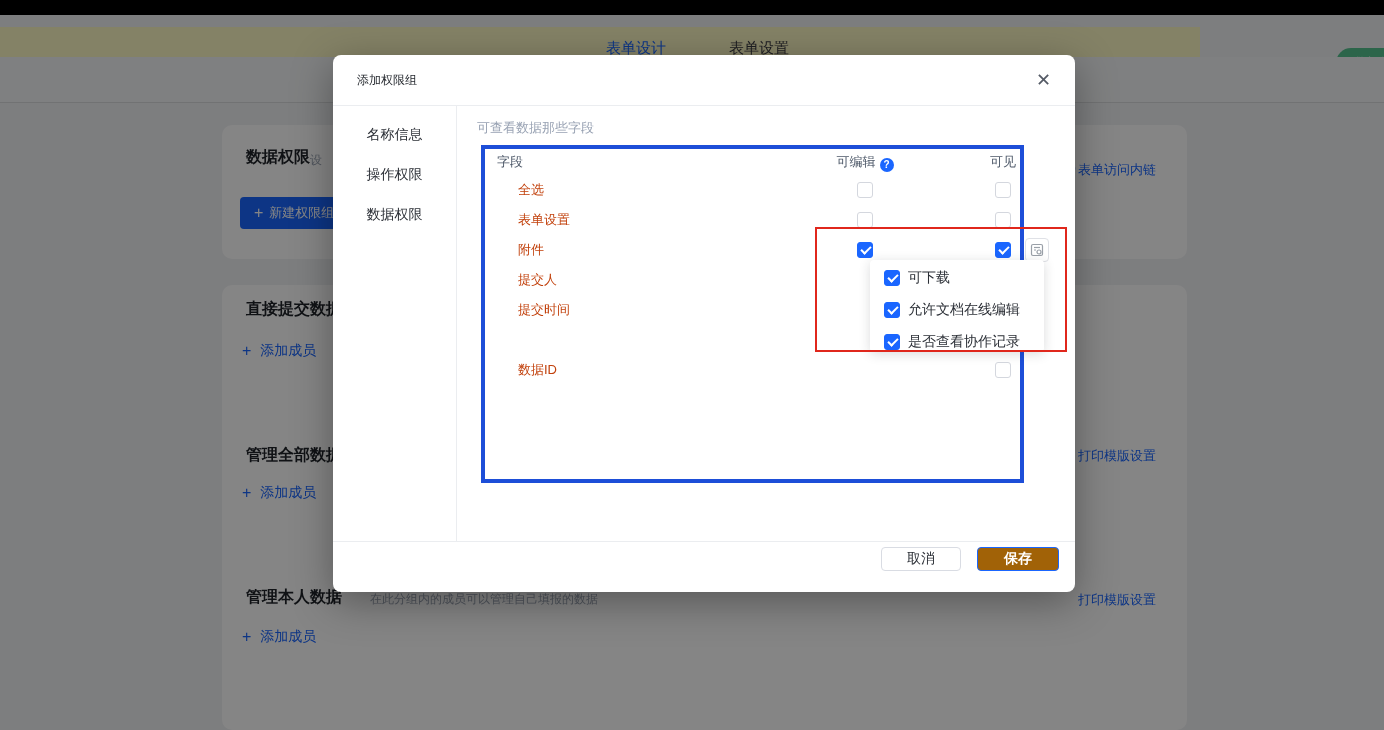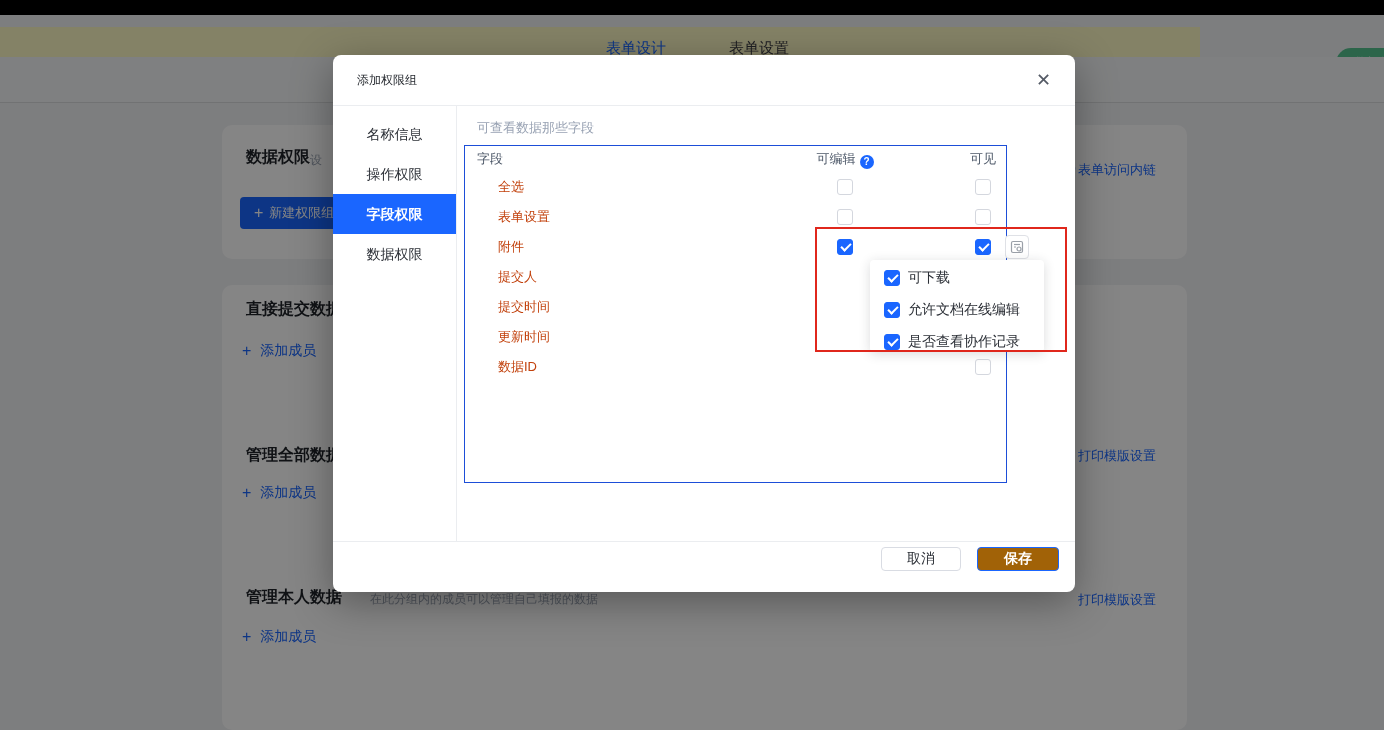--- a/index.html
+++ b/index.html
@@ -36,21 +36,21 @@
   .modal { position:absolute; left:333px; top:55px; width:742px; height:537px; background:#fff;
            border-radius:8px; box-shadow:0 10px 40px rgba(0,0,0,.35); z-index:20; }
   .m-title { position:absolute; left:24px; top:0; height:50px; line-height:50px; font-size:12px; color:#1f2329; }
   .m-close { position:absolute; right:20px; top:0; height:50px; line-height:50px; font-size:18px; color:#555b66; cursor:pointer; padding:0 4px; }
   .m-head-divider { position:absolute; left:0; right:0; top:50px; border-top:1px solid #ebedf0; }
   .m-sidebar { position:absolute; left:0; top:51px; width:124px; height:435px; border-right:1px solid #ebedf0; padding-top:8px; }
   .m-side-item { height:40px; line-height:40px; text-align:center; font-size:14px; color:#2b2f36; cursor:pointer; }
   .m-side-item.active { background:#1a66ff; color:#fff; font-weight:bold; }
   .m-panel-title { position:absolute; left:144px; top:63px; font-size:13px; line-height:20px; color:#98a2b3; }
 
-  .m-table { position:absolute; left:131px; top:90px; width:543px; height:338px; border:1px solid #1d4ed8; }
+  .m-table { position:absolute; left:148px; top:90px; width:543px; height:338px; border:4px solid #1d4ed8; }
   .th { position:absolute; top:0; height:26px; line-height:26px; font-size:13px; color:#4e5969; }
   .th-field { left:12px; }
   .th-edit { left:340px; width:80px; text-align:center; }
   .th-vis { left:478px; width:80px; text-align:center; }
   .help-icon { display:inline-block; width:14px; height:14px; border-radius:50%; background:#1a66ff; color:#fff;
                font-size:10px; font-weight:bold; line-height:14px; text-align:center; vertical-align:-2px; margin-left:4px; cursor:pointer; }
   .t-row { position:absolute; left:0; right:0; height:30px; }
   .r0{top:26px}.r1{top:56px}.r2{top:86px}.r3{top:116px}.r4{top:146px}.r5{top:176px}.r6{top:206px}
   .t-label { position:absolute; left:12px; line-height:30px; font-size:13px; color:#c2410c;margin-left:21px; }
   .cb { position:absolute; top:7px; width:16px; height:16px; background:#fff; border:1px solid #d4d7de; border-radius:3px; cursor:pointer; }
@@ -129,21 +129,20 @@
 <div class="overlay"></div>
 
 <div class="modal">
   <span class="m-title">添加权限组</span>
   <span class="m-close">✕</span>
   <div class="m-head-divider"></div>
 
   <div class="m-sidebar">
     <div class="m-side-item">名称信息</div>
     <div class="m-side-item">操作权限</div>
-    <div class="m-side-item active">字段权限</div>
     <div class="m-side-item">数据权限</div>
   </div>
 
   <span class="m-panel-title">可查看数据那些字段</span>
 
   <div class="m-table">
     <span class="th th-field">字段</span>
     <span class="th th-edit">
       <span>可编辑</span><span class="help-icon">?</span>
     </span>
@@ -171,23 +170,20 @@
           <circle cx="9" cy="9" r="2"></circle>
         </svg>
       </span>
     </div>
     <div class="t-row r3">
       <span class="t-label">提交人</span>
     </div>
     <div class="t-row r4">
       <span class="t-label">提交时间</span>
     </div>
-    <div class="t-row r5">
-      <span class="t-label">更新时间</span>
-    </div>
     <div class="t-row r6">
       <span class="t-label">数据ID</span>
       <span class="cb cb-vis"></span>
     </div>
   </div>
 
   <div class="m-popup">
     <div class="p-item p0">
       <span class="cb p-cb checked"></span>
       <span>可下载</span>

